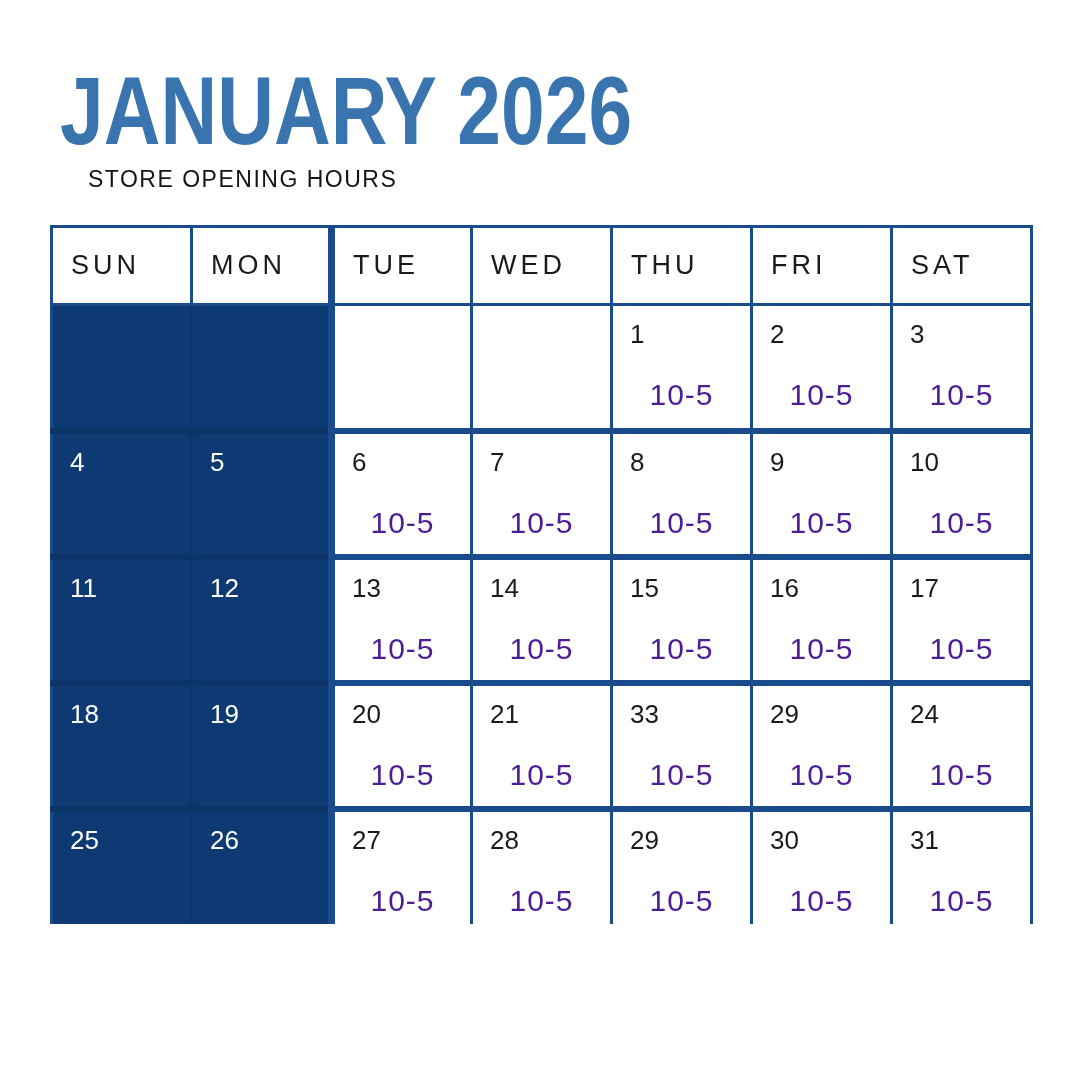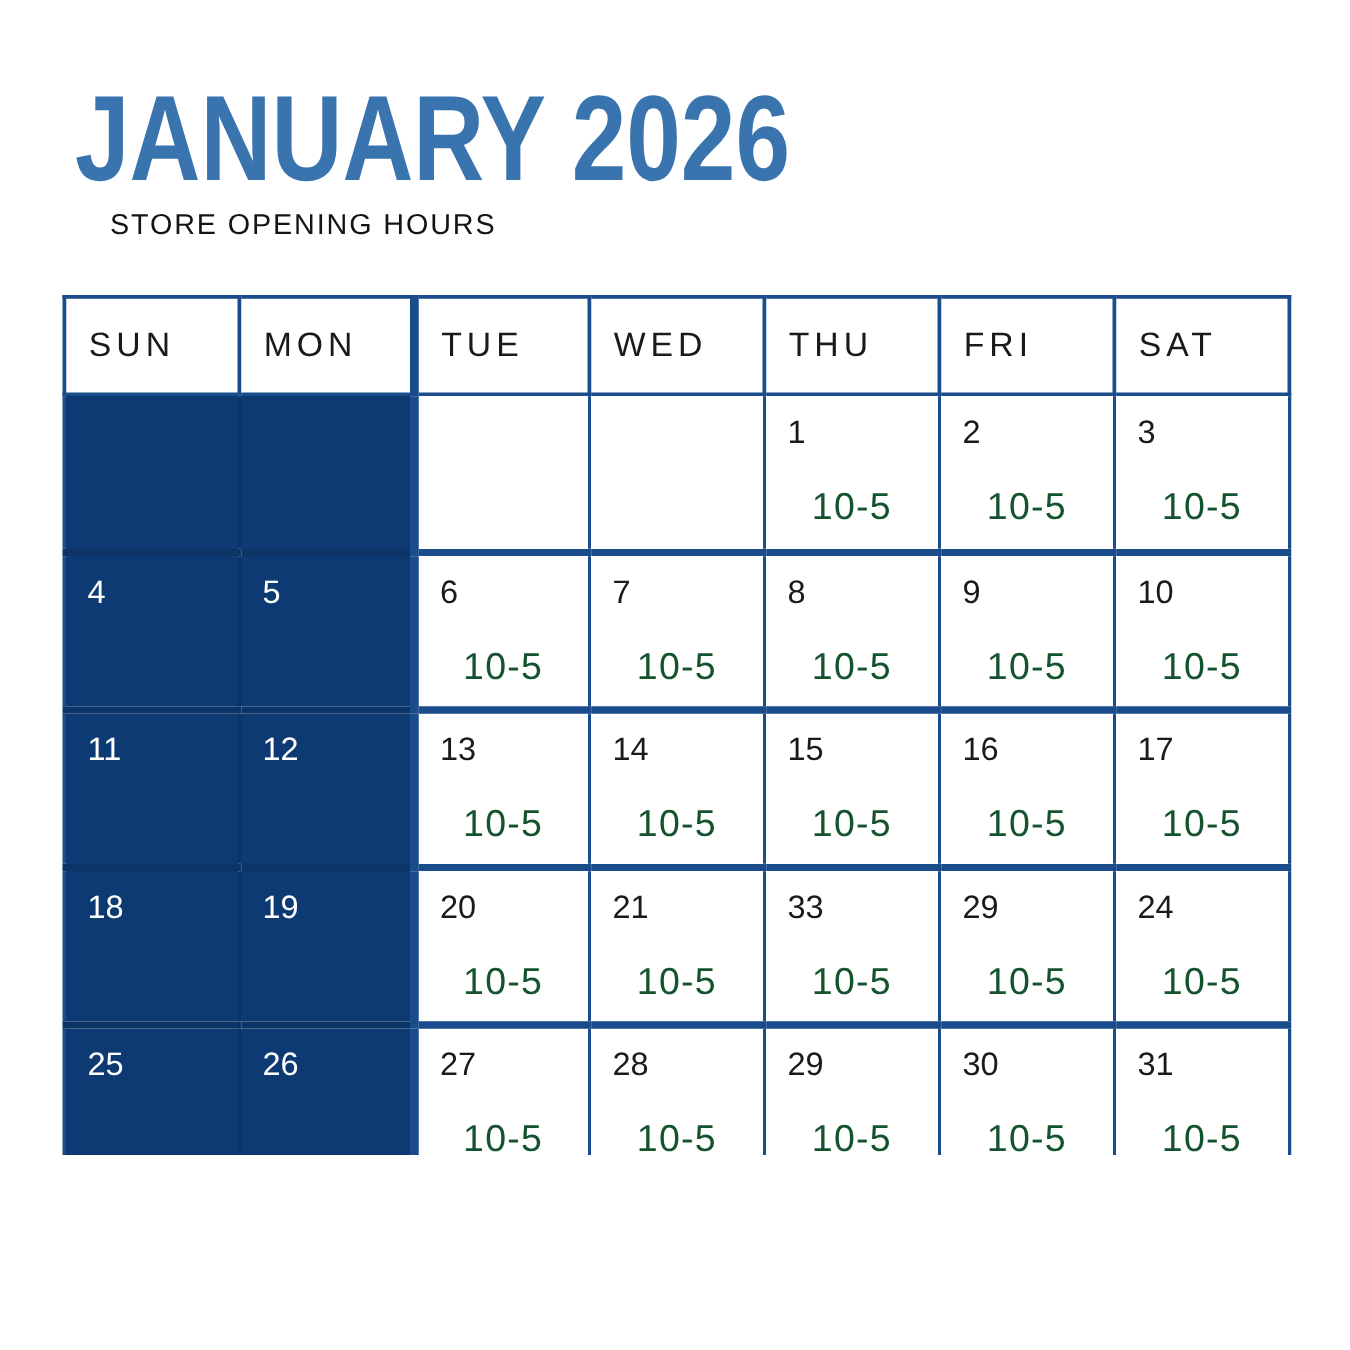--- a/index.html
+++ b/index.html
@@ -45,21 +45,21 @@
   }
   .logo-four-svg {
     position:relative; z-index:2; margin:0 -24px; display:block;
   }
   .logo-wordmark {
     font-size:31px; font-weight:bold; white-space:nowrap; margin-top:4px;
   }
 
   
   .calendar {
-    position:absolute; left:50px; top:236px;
+    position:absolute; left:50px; top:225px;
     border-collapse:collapse; table-layout:fixed;
     width:981px;
   }
   .calendar col { width:140px; }
   .calendar th, .calendar td {
     border:3px solid #1A4C8C;
     vertical-align:top;
   }
   .calendar th {
     height:78px;
@@ -80,21 +80,21 @@
   .calendar td.closed.firstcol { border-left-color:#1A4C8C; }
   .calendar tr:last-child td { border-bottom-color:#1A4C8C; }
   .calendar thead th { border-bottom-width:3px; }
   .date {
     position:absolute; top:13px; left:17px;
     font-size:26px; color:#1a1a1a;
   }
   td.closed .date { color:#ffffff; }
   .hours {
     position:absolute; left:0; right:0; top:72px;
-    text-align:center; font-size:30px; color:#14532d;
+    text-align:center; font-size:30px; color:#4c1d95;
     letter-spacing:1px;
   }
 
   
   .legend {
     position:absolute; left:95px; top:1002px;
     display:flex; align-items:center;flex-direction:column;
   }
   .legend-swatch {
     width:82px; height:46px; background:#0D3A72;

